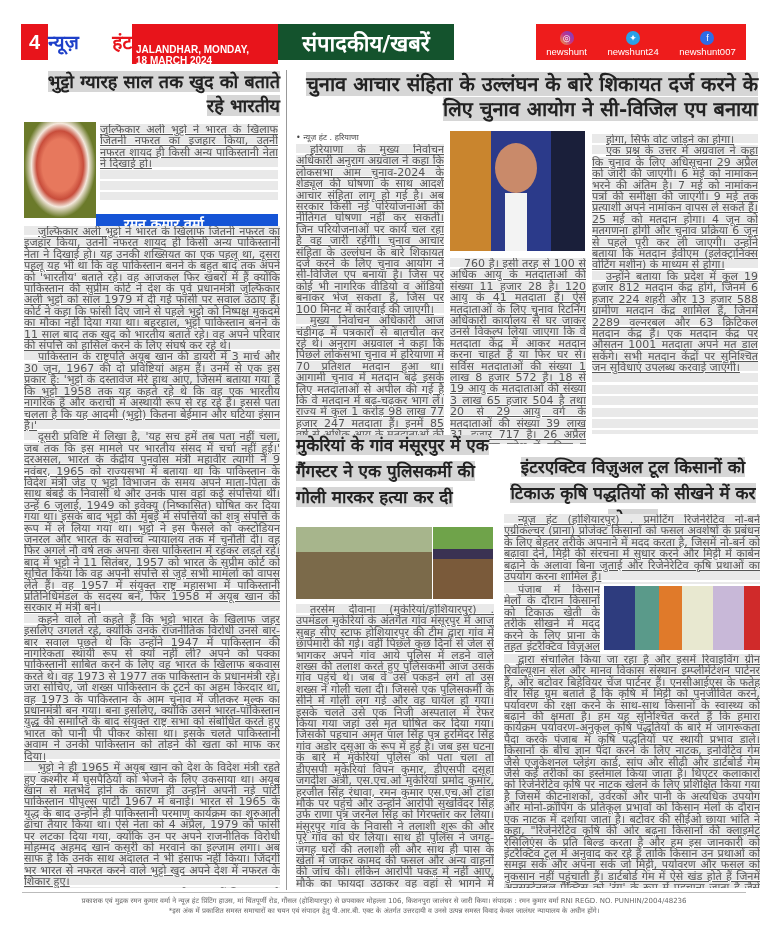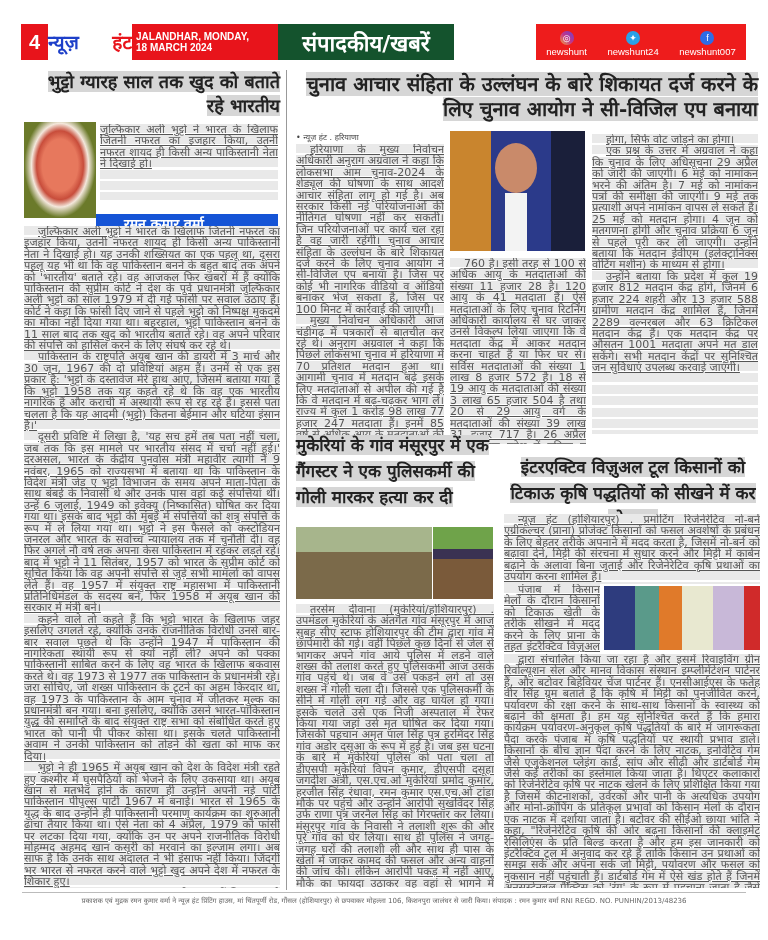--- a/index.html
+++ b/index.html
@@ -1,21 +1,21 @@
 <!DOCTYPE html>
 <html><head>
 <meta charset="utf-8">
 <style>
   * { box-sizing: border-box; margin: 0; padding: 0; }
   body { width: 768px; height: 940px; background: #ffffff; font-family: "DejaVu Sans", sans-serif; color: #333; overflow: hidden; position: relative; }
   .masthead { position: absolute; top: 24px; left: 21px; width: 342px; height: 36px; display: flex; align-items: stretch; }
   .pageno { width: 27px; background: #e8141b; color: #fff; font-family: "Liberation Sans", sans-serif; font-weight: bold; font-size: 20px; display: flex; align-items: center; justify-content: center; }
   .brand { width: 84px; color: #1d3fc9; font-weight: bold; font-size: 19px; display: flex; align-items: center; justify-content: space-between; }
   .brand .h { color: #e8141b; margin-left: 4px; }
-  .dateline { width: 146px; background: #e8141b; color: #fff; font-family: "Liberation Sans", sans-serif; font-weight: bold; font-size: 10px; line-height: 11px; padding: 7px 4px; }
+  .dateline { width: 146px; background: #e8141b; color: #fff; font-family: "Liberation Sans", sans-serif; font-weight: bold; font-size: 10px; line-height: 11px; padding: 20px 4px; }
   .section { position: absolute; top: 24px; left: 278px; width: 176px; height: 36px; background: #14532d; color: #fff; font-size: 22px; font-weight: bold; display: flex; align-items: center; justify-content: center; }
   .social { position: absolute; top: 24px; left: 536px; width: 210px; height: 36px; background: #ee1c1c; display: flex; justify-content: space-around; align-items: flex-end; padding-bottom: 3px; }
   .soc { display: flex; flex-direction: column; align-items: center; color: #fff; font-family: "Liberation Sans", sans-serif; font-size: 9.5px; }
   .soc .ico { width: 14px; height: 14px; border-radius: 50%; font-size: 9px; line-height: 14px; text-align: center; color: #fff; margin-bottom: 1px; }
   .ig { background: linear-gradient(45deg,#f6a23a,#c1358b,#6a3fd0); }
   .tw { background: #2aa1e8; }
   .fb { background: #2e6ce6; }
 
   .col-rule { position: absolute; top: 70px; left: 286px; width: 1px; height: 820px; background: #999; }
   .hl { font-weight: bold; color: #222; text-align: right; background: #d9d9d9; }
@@ -117,14 +117,15 @@
 <div class="body-text" style="top:584px;left:504px;width:96px;height:68px;">
   <p>पंजाब में किसान मेलों के दौरान किसानों को टिकाऊ खेती के तरीके सीखने में मदद करने के लिए प्राना के तहत इंटरैक्टिव विज़ुअल टूल का उपयोग किया जाता है। प्राना प्रोजेक्ट की नेचर कंजर्वेशन इंडिया सॉल्यूशंस (एनसीआईएस)</p>
 </div>
 <div class="photo-farmers"></div>
 <div class="body-text" style="top:654px;left:504px;width:256px;height:234px;">
   <p>द्वारा संचालित किया जा रहा है और इसमें रिवाइविंग ग्रीन रिवोल्यूशन सेल और मानव विकास संस्थान इम्प्लीमेंटेशन पार्टनर हैं, और बटोवर बिहेवियर चेंज पार्टनर हैं। एनसीआईएस के फतेह वीर सिंह ग्रुम बताते हैं कि कृषि में मिट्टी को पुनर्जीवित करने, पर्यावरण की रक्षा करने के साथ-साथ किसानों के स्वास्थ्य को बढ़ाने की क्षमता है। हम यह सुनिश्चित करते हैं कि हमारा कार्यक्रम पर्यावरण-अनुकूल कृषि पद्धतियों के बारे में जागरूकता पैदा करके पंजाब में कृषि पद्धतियों पर स्थायी प्रभाव डाले। किसानों के बीच ज्ञान पैदा करने के लिए नाटक, इनोवेटिव गेम जैसे एजुकेशनल प्लेइंग कार्ड, सांप और सीढ़ी और डार्टबोर्ड गेम जैसे कई तरीकों का इस्तेमाल किया जाता है। थिएटर कलाकारों को रिजेनेरेटिव कृषि पर नाटक खेलने के लिए प्रशिक्षित किया गया है जिसमें कीटनाशकों, उर्वरकों और पानी के अत्यधिक उपयोग और मोनो-क्रॉपिंग के प्रतिकूल प्रभावों को किसान मेलों के दौरान एक नाटक में दर्शाया जाता है। बटोवर की सीईओ छाया भांति ने कहा, "रिजेनेरेटिव कृषि की ओर बढ़ना किसानों की क्लाइमेट रेसिलिएंस के प्रति बिल्ड करता है और हम इस जानकारी को इंटरैक्टिव टूल में अनुवाद कर रहे हैं ताकि किसान उन प्रथाओं को समझ सकें और अपना सकें जो मिट्टी, पर्यावरण और फसल को नुकसान नहीं पहुंचाती हैं। डार्टबोर्ड गेम में ऐसे खंड होते हैं जिनमें अनसस्टेनबल प्रैक्टिस को 'रंग' के रूप में पहचाना जाता है जैसे अवशेष (पराली) जलाना, एक ही फसल को बार-बार बोना, पानी और उर्वरकों का अत्यधिक उपयोग।</p>
 </div>
 
 <div class="footer-rule"></div>
 <div class="footer">
-  <div>प्रकाशक एवं मुद्रक रमन कुमार वर्मा ने न्यूज़ हंट प्रिंटिंग हाउस, मां चिंतपूर्णी रोड, गौंसल (होशियारपुर) से छपवाकर मोहल्ला 106, किशनपुरा जालंधर से जारी किया। संपादक : रमन कुमार वर्मा RNI REGD. NO. PUNHIN/2013/48236</div>
+  <div>प्रकाशक एवं मुद्रक रमन कुमार वर्मा ने न्यूज़ हंट प्रिंटिंग हाउस, मां चिंतपूर्णी रोड, गौंसल (होशियारपुर) से छपवाकर मोहल्ला 106, किशनपुरा जालंधर से जारी किया। संपादक : रमन कुमार वर्मा RNI REGD. NO. PUNHIN/2004/48236</div>
+  <div>*इस अंक में प्रकाशित समस्त समाचारों का चयन एवं संपादन हेतु पी.आर.बी. एक्ट के अंतर्गत उत्तरदायी व उनसे उत्पन्न समस्त विवाद केवल जालंधर न्यायालय के अधीन होंगे।</div>
 </div>
 
 </body></html>

